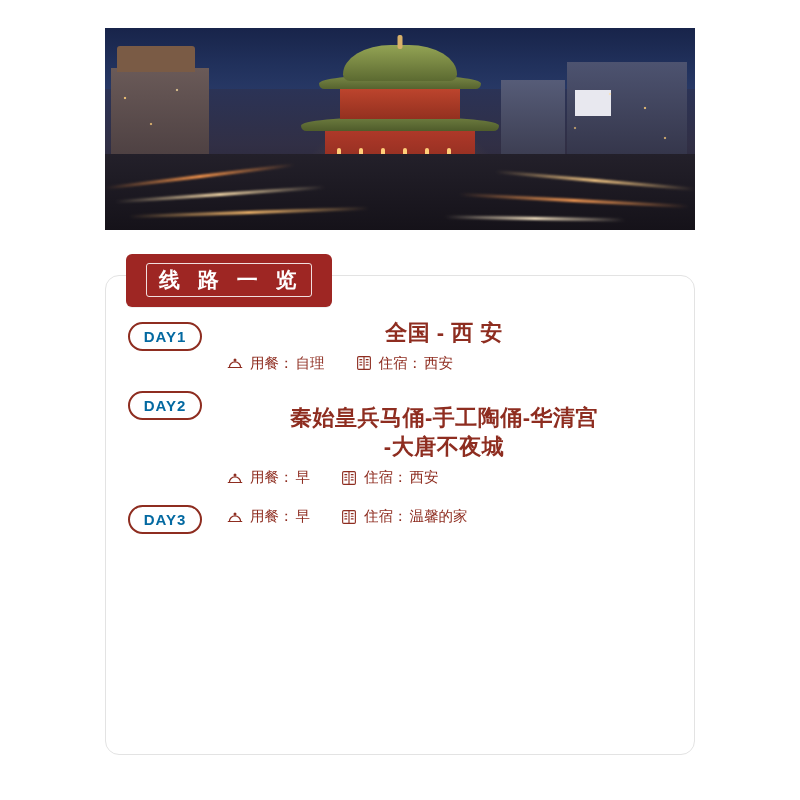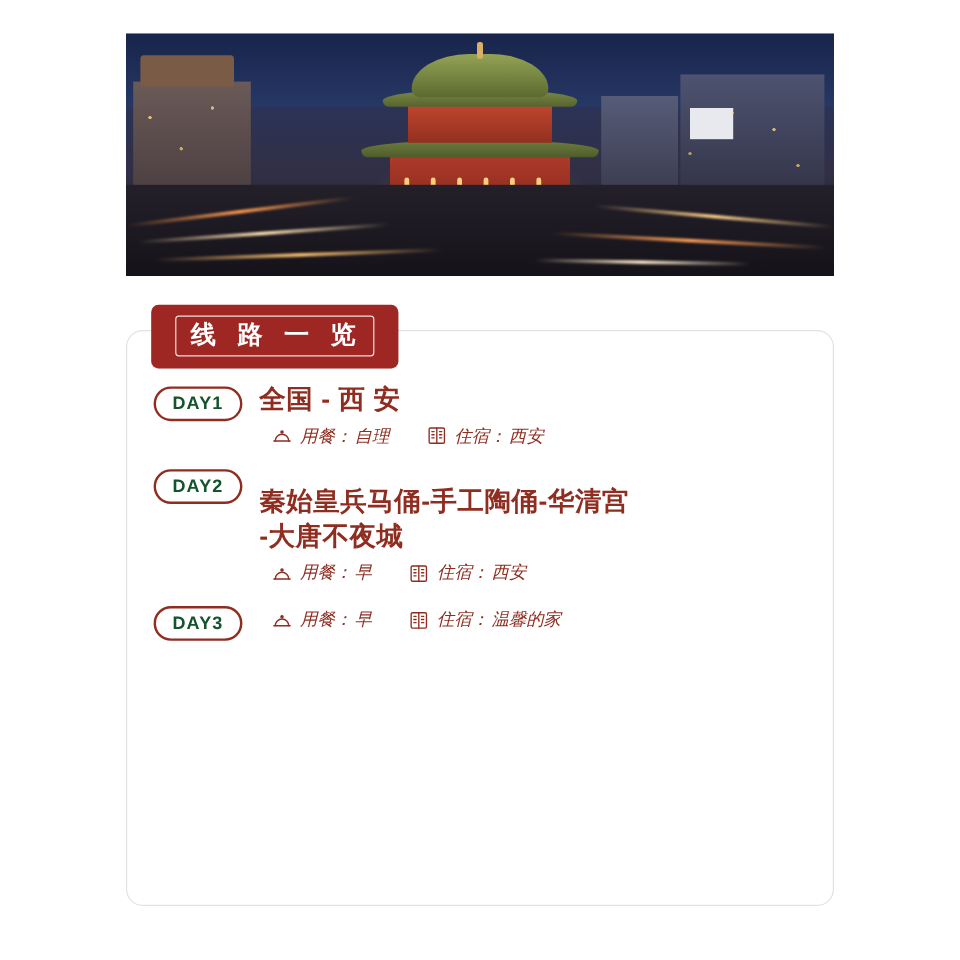--- a/index.html
+++ b/index.html
@@ -192,50 +192,50 @@
     display: flex;
     align-items: flex-start;
     margin-bottom: 14px;
   }
   .day-badge {
     flex: 0 0 auto;
     width: 74px;
     height: 29px;
     border: 2px solid #8e2d20;
     border-radius: 15px;
-    color: #14532d;
+    color: #0369a1;
     font-size: 15px;
     font-weight: bold;
     letter-spacing: 1px;
     display: flex;
     align-items: center;
     justify-content: center;
     margin-top: 4px;
     box-sizing: border-box;
     background: #fff;
   }
   .day-body {
     flex: 1 1 auto;
     padding-left: 14px;
+    text-align: center;
   }
   .day-title {
     color: #8e2d20;
     font-size: 22px;
     font-weight: bold;
     line-height: 1.35;
     letter-spacing: 0.5px;
   }
   .meta {
     margin-top: 6px;
     display: flex;
     align-items: center;
     color: #8e2d20;
     font-size: 14.5px;
     padding-left: 10px;
-    font-style: italic;
   }
   .meta .group {
     display: flex;
     align-items: center;
     margin-right: 30px;
   }
   .meta .ic {
     width: 18px;
     height: 18px;
     margin-right: 6px;

